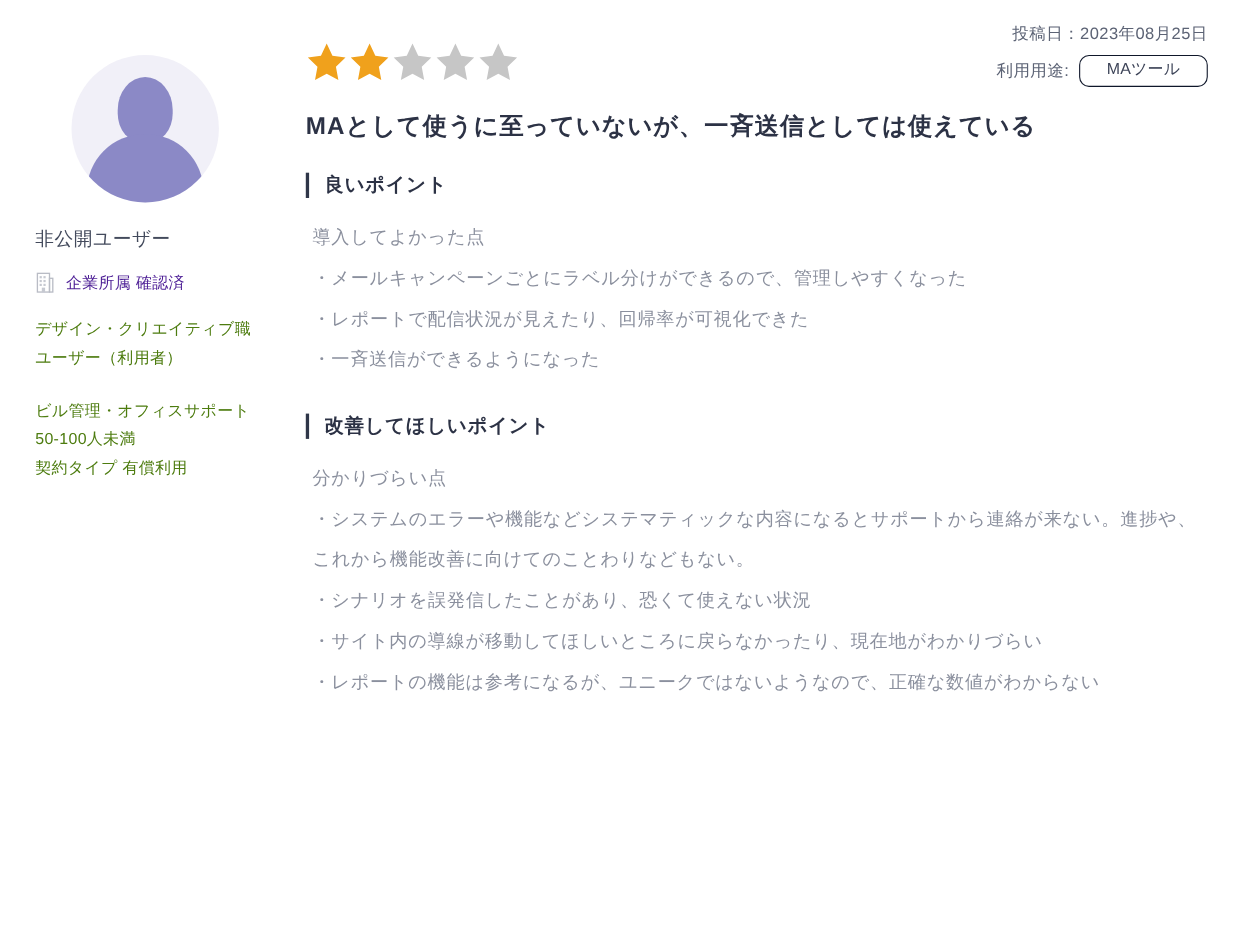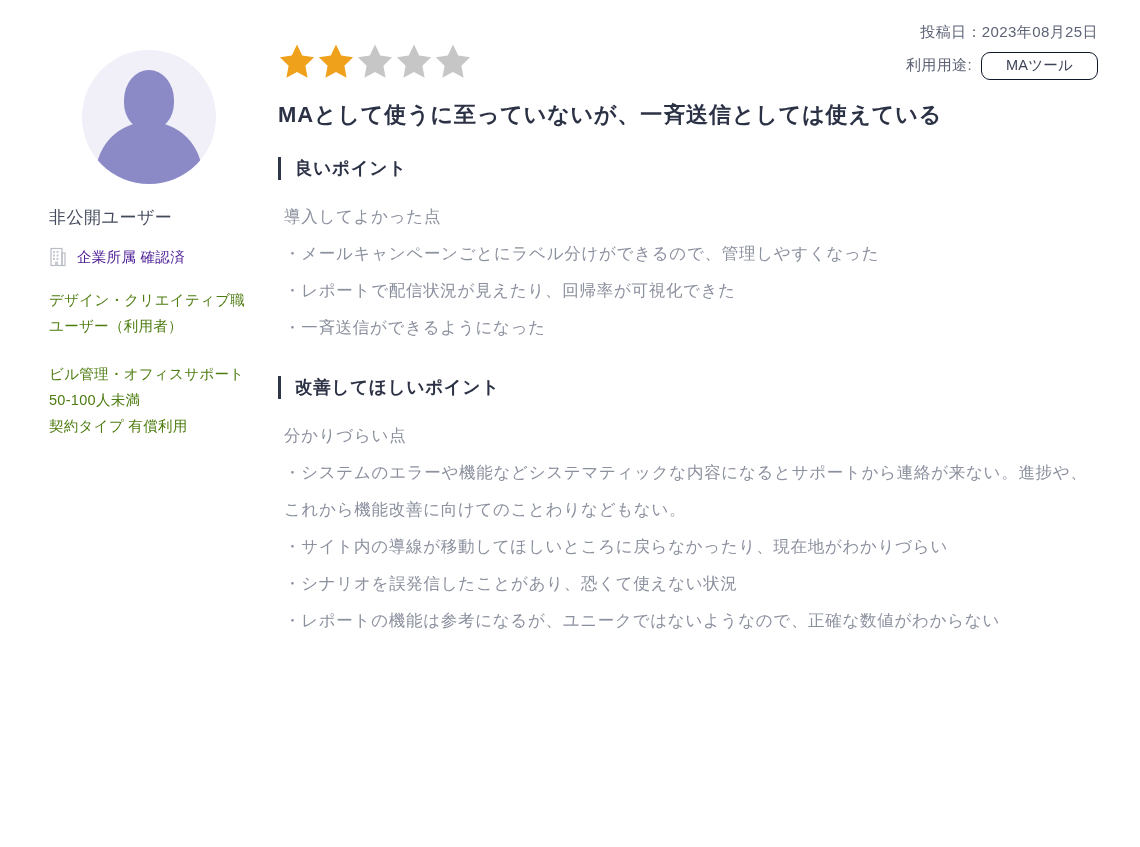--- a/index.html
+++ b/index.html
@@ -22,21 +22,21 @@
     height: 847px;
     background: #ffffff;
     display: flex;
     padding-top: 14px;
   }
 
   
   .profile {
     width: 278px;
     flex: 0 0 278px;
-    padding-left: 49px;
+    padding-left: 32px;
     padding-top: 36px;
   }
 
   .avatar-wrap {
     width: 134px;
     height: 134px;
     margin-left: 33px;
     margin-bottom: 22px;
   }
 
@@ -100,21 +100,21 @@
 
   
   .main {
     flex: 1 1 auto;
     position: relative;
     padding-right: 42px;
   }
 
   .top-row {
     display: flex;
-    align-items: flex-end;
+    align-items: center;
     justify-content: space-between;
     min-height: 66px;
   }
 
   .stars {
     display: flex;
     gap: 1px;
     padding-top: 18px;
   }
   .star { width: 38px; height: 38px; display: block; }
@@ -304,22 +304,22 @@
         </div>
         <div class="gap-lg"></div>
         <div class="section">
           <div class="section-heading">
             <span class="bar"></span>
             <span class="label">改善してほしいポイント</span>
           </div>
           <div class="section-body">
             <div class="body-line">分かりづらい点</div>
             <div class="body-line">・システムのエラーや機能などシステマティックな内容になるとサポートから連絡が来ない。進捗や、これから機能改善に向けてのことわりなどもない。</div>
+            <div class="body-line">・シナリオを誤発信したことがあり、恐くて使えない状況</div>
             <div class="body-line">・サイト内の導線が移動してほしいところに戻らなかったり、現在地がわかりづらい</div>
-            <div class="body-line">・シナリオを誤発信したことがあり、恐くて使えない状況</div>
             <div class="body-line">・レポートの機能は参考になるが、ユニークではないようなので、正確な数値がわからない</div>
           </div>
         </div>
         <div class="gap-md"></div>
       </div>
 
   </main>
 
 </div>
 

